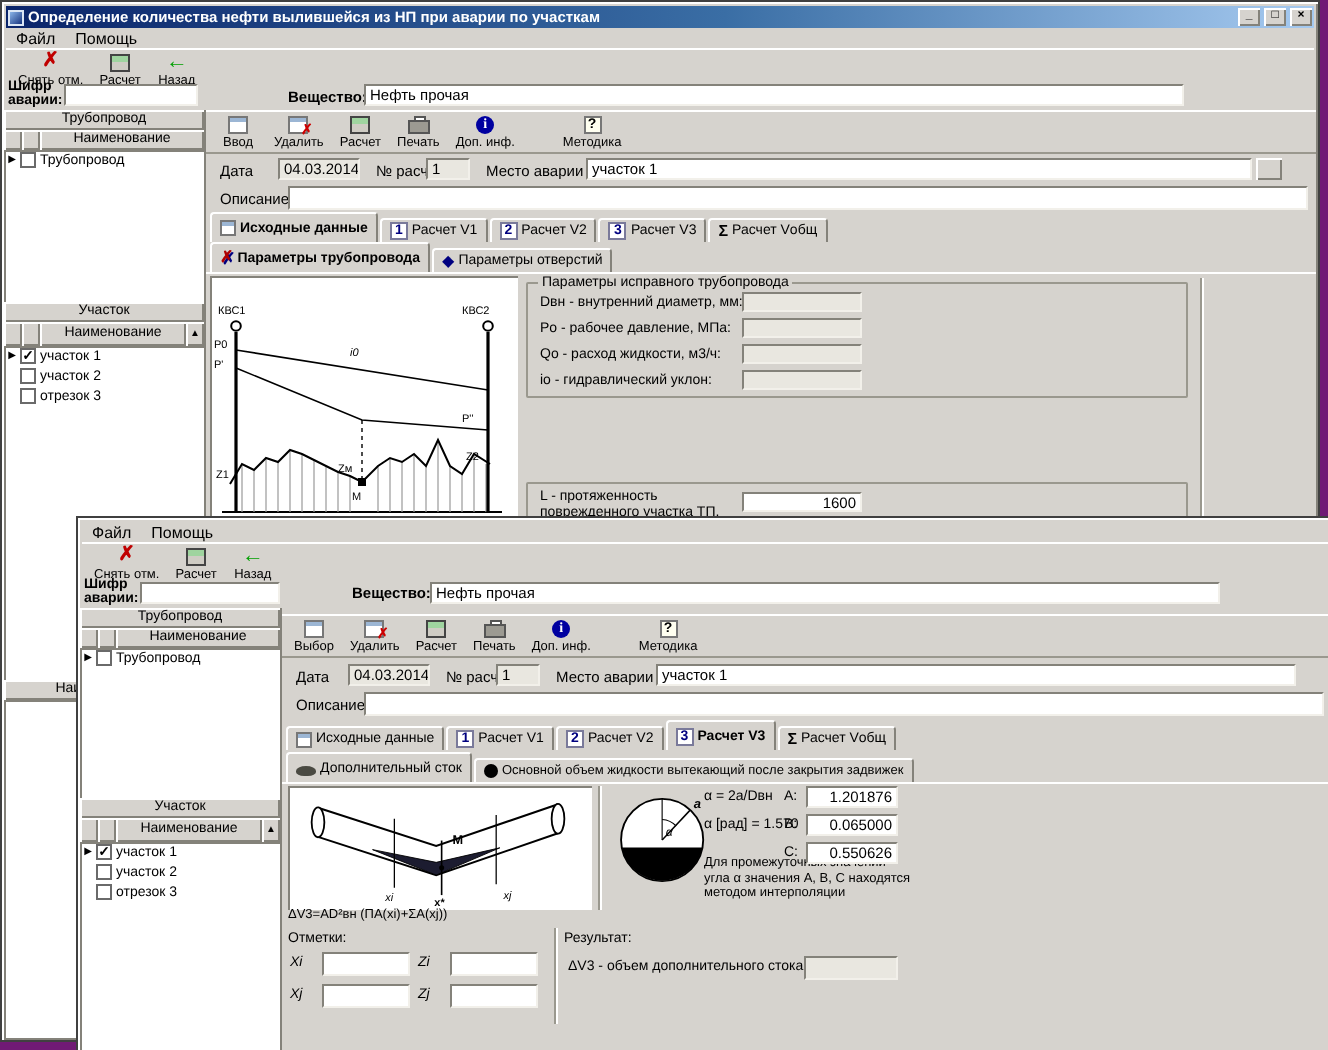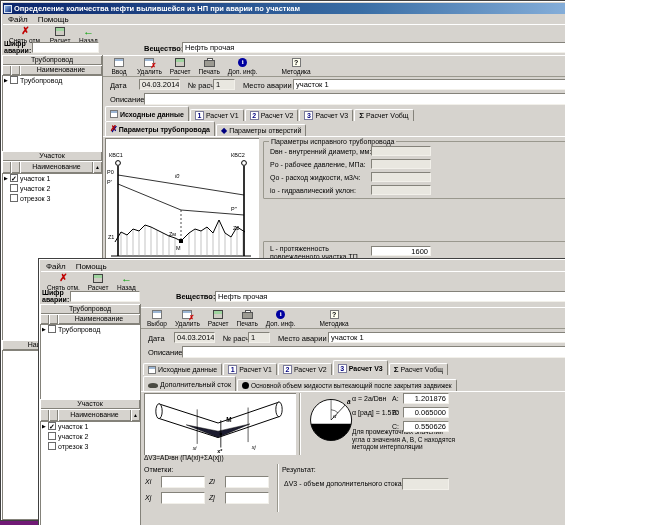--- a/index.html
+++ b/index.html
@@ -1,17 +1,17 @@
 <!DOCTYPE html>
 <html><head>
 <meta charset="utf-8">
 <style>
 *{margin:0;padding:0;box-sizing:border-box}
 body{background:#fff}
-#screen{position:relative;width:565px;height:525px;overflow:hidden;background:#701a75;
+#screen{position:relative;width:664px;height:525px;overflow:hidden;background:#701a75;
   font-family:"Liberation Sans",sans-serif;font-size:8px;color:#000;cursor:default}
 .win{position:absolute;background:#d6d3ce;border:1px solid #404040;
   box-shadow:inset 1px 1px 0 #ffffff,inset -1px -1px 0 #84827a}
 .abs{position:absolute}
 .titlebar{position:absolute;left:2px;top:2px;right:2px;height:11px;
   background:linear-gradient(90deg,#0a246a,#3a6ea5 55%,#a6caf0);display:flex;align-items:center;gap:2px;padding:0 1px}
 .title-ic{width:8px;height:8px;background:linear-gradient(135deg,#8ab4e8,#16337e);border:1px solid #dbe6f5;flex:none}
 .title-tx{color:#fff;font-weight:bold;font-size:7.5px;white-space:nowrap;overflow:hidden;flex:1}
 .wbtn{width:11px;height:9px;background:#d6d3ce;box-shadow:inset 1px 1px 0 #fff,inset -1px -1px 0 #84827a;
   font-size:6px;line-height:8px;text-align:center;font-weight:bold;flex:none}

